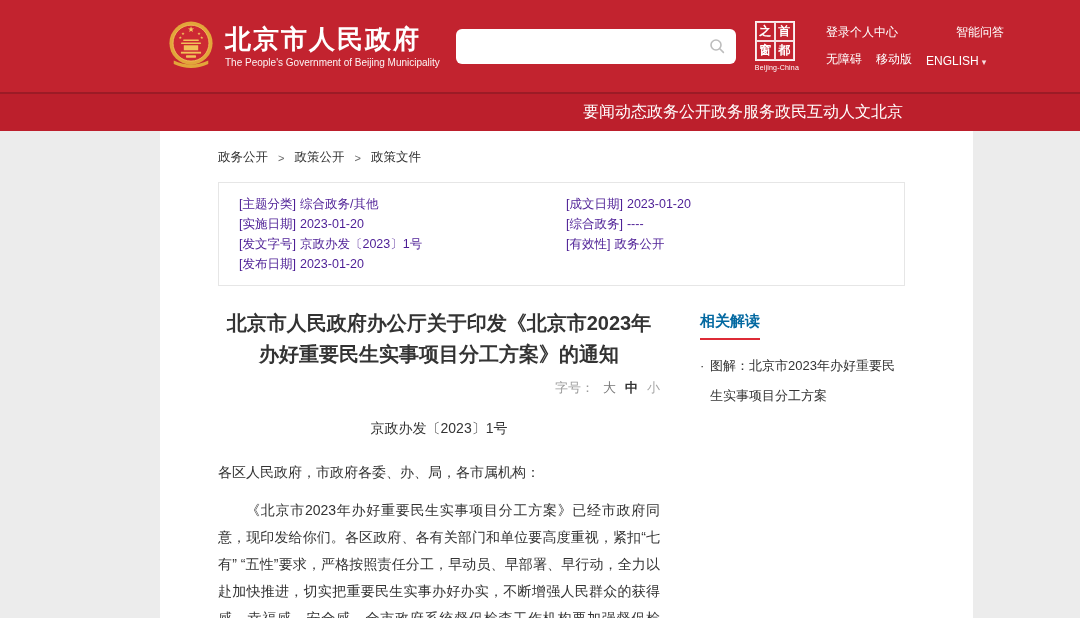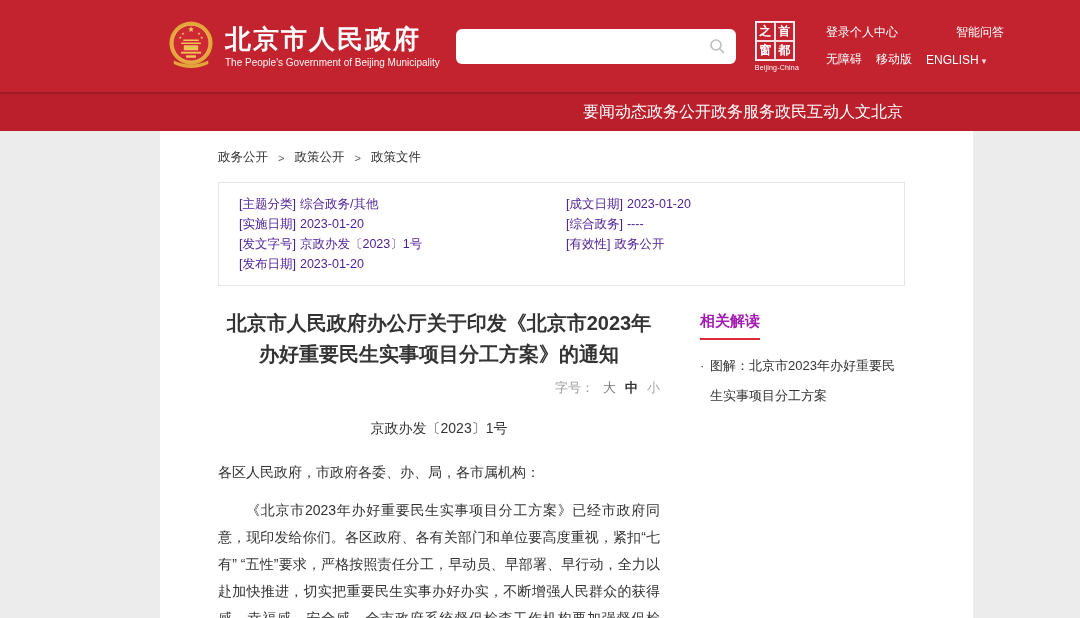--- a/index.html
+++ b/index.html
@@ -16,21 +16,21 @@
   .searchbox { margin-left:16px; width:280px; height:35px; background:#fff; border-radius:6px; display:flex; align-items:center; padding:0 11px 0 12px; }
   .searchbox input { flex:1; border:none; outline:none; background:transparent; font-size:13px; font-family:inherit; color:#333; }
   .search-btn { width:16px; height:16px; flex:none; cursor:pointer; background:none; border:none; padding:0; }
 
   .right-block { margin-left:auto; display:flex; align-items:flex-start; }
   .seal { cursor:pointer; }
   .seal-grid { width:40px; height:40px; border:1px solid rgba(255,255,255,.95); display:grid; grid-template-columns:1fr 1fr; grid-template-rows:1fr 1fr; }
   .seal-cell { display:flex; align-items:center; justify-content:center; color:#fff; font-size:12px; font-weight:700; border:1px solid rgba(255,255,255,.85); }
   .seal-caption { color:#fff; font-size:7px; text-align:center; margin-top:3px; letter-spacing:.2px; }
   .links { margin-left:27px; display:flex; flex-direction:column; gap:10px; margin-top:3px; }
-  .links-row { display:flex; align-items:center; font-size:12px; color:#fff; }
+  .links-row { display:flex; align-items:flex-end; font-size:12px; color:#fff; }
   .links-row.r1 { justify-content:space-between; width:178px; }
   .links-row.r2 a { margin-right:14px; }
   .links-row a { color:#fff; white-space:nowrap; }
   .caret { font-size:9px; margin-left:3px; color:rgba(255,255,255,.85); }
 
   
   .nav { height:39px; background:#bc1f2c; border-top:2px solid #9c1b26; }
   .nav-inner { margin-left:160px; width:813px; height:100%; display:flex; justify-content:flex-end; align-items:center; padding:0 70px 0 65px; }
   .nav-item { color:#fff; font-size:16px; font-weight:500; white-space:nowrap; cursor:pointer; }
 
@@ -53,21 +53,21 @@
   .fontsize-row { margin-top:9px; text-align:right; font-size:13px; color:#9b9b9b; }
   .fs { margin-left:9px; cursor:pointer; }
   .fs-large { color:#777; }
   .fs-medium { color:#333; font-weight:700; }
   .fs-small { color:#a5a5a5; }
 
   .doc-number { margin-top:23px; text-align:center; font-size:14px; color:#333; }
   .salutation { margin-top:21px; font-size:14px; color:#333; line-height:27px; }
   .body-para { margin-top:11px; font-size:14px; color:#333; line-height:27px; text-align:justify; text-indent:2em; }
 
-  .side-heading { margin-top:26px; display:inline-block; color:#a21caf; font-size:15px; font-weight:700; padding-bottom:7px; border-bottom:2px solid #dd2b36; }
+  .side-heading { margin-top:26px; display:inline-block; color:#0369a1; font-size:15px; font-weight:700; padding-bottom:7px; border-bottom:2px solid #dd2b36; }
   .side-list { margin-top:11px; }
   .side-item { position:relative; padding-left:10px; font-size:13px; color:#333; line-height:30px; cursor:pointer; }
   .side-item .bullet { position:absolute; left:0; top:0; color:#333; }
 </style>
 </head>
 <body>
 
 <div class="header">
   <div class="logo-block">
     <svg class="emblem" viewBox="0 0 64 72">

